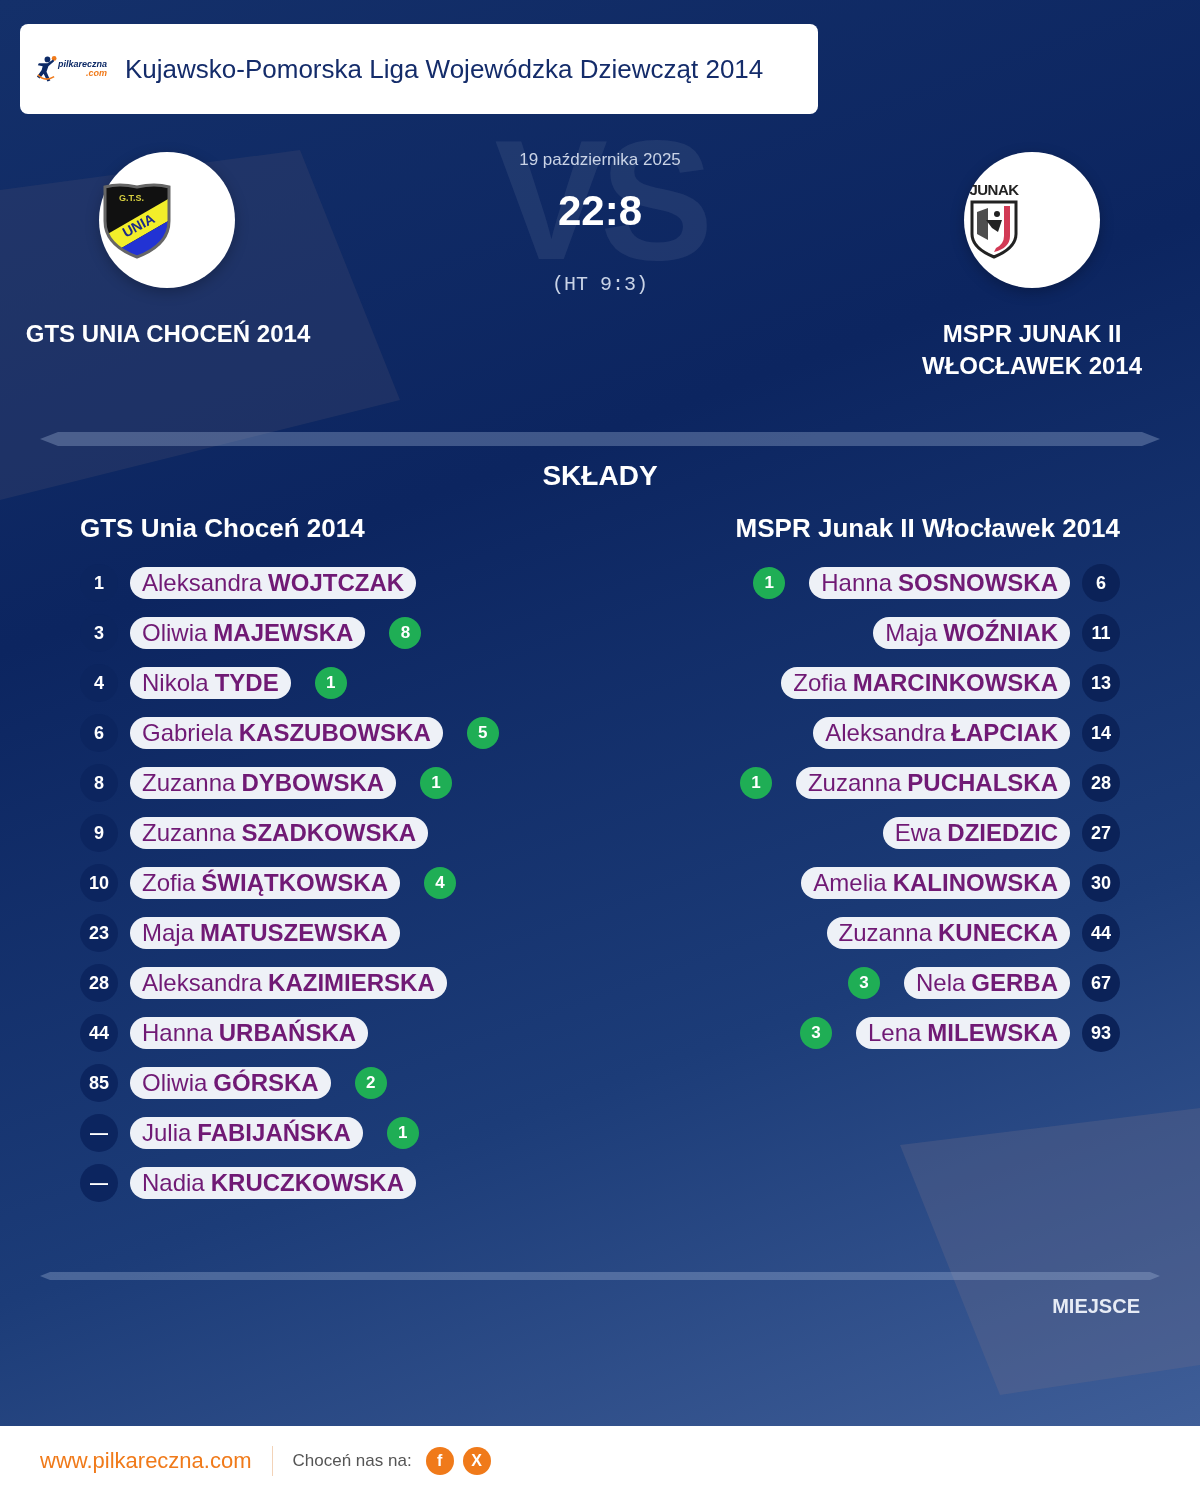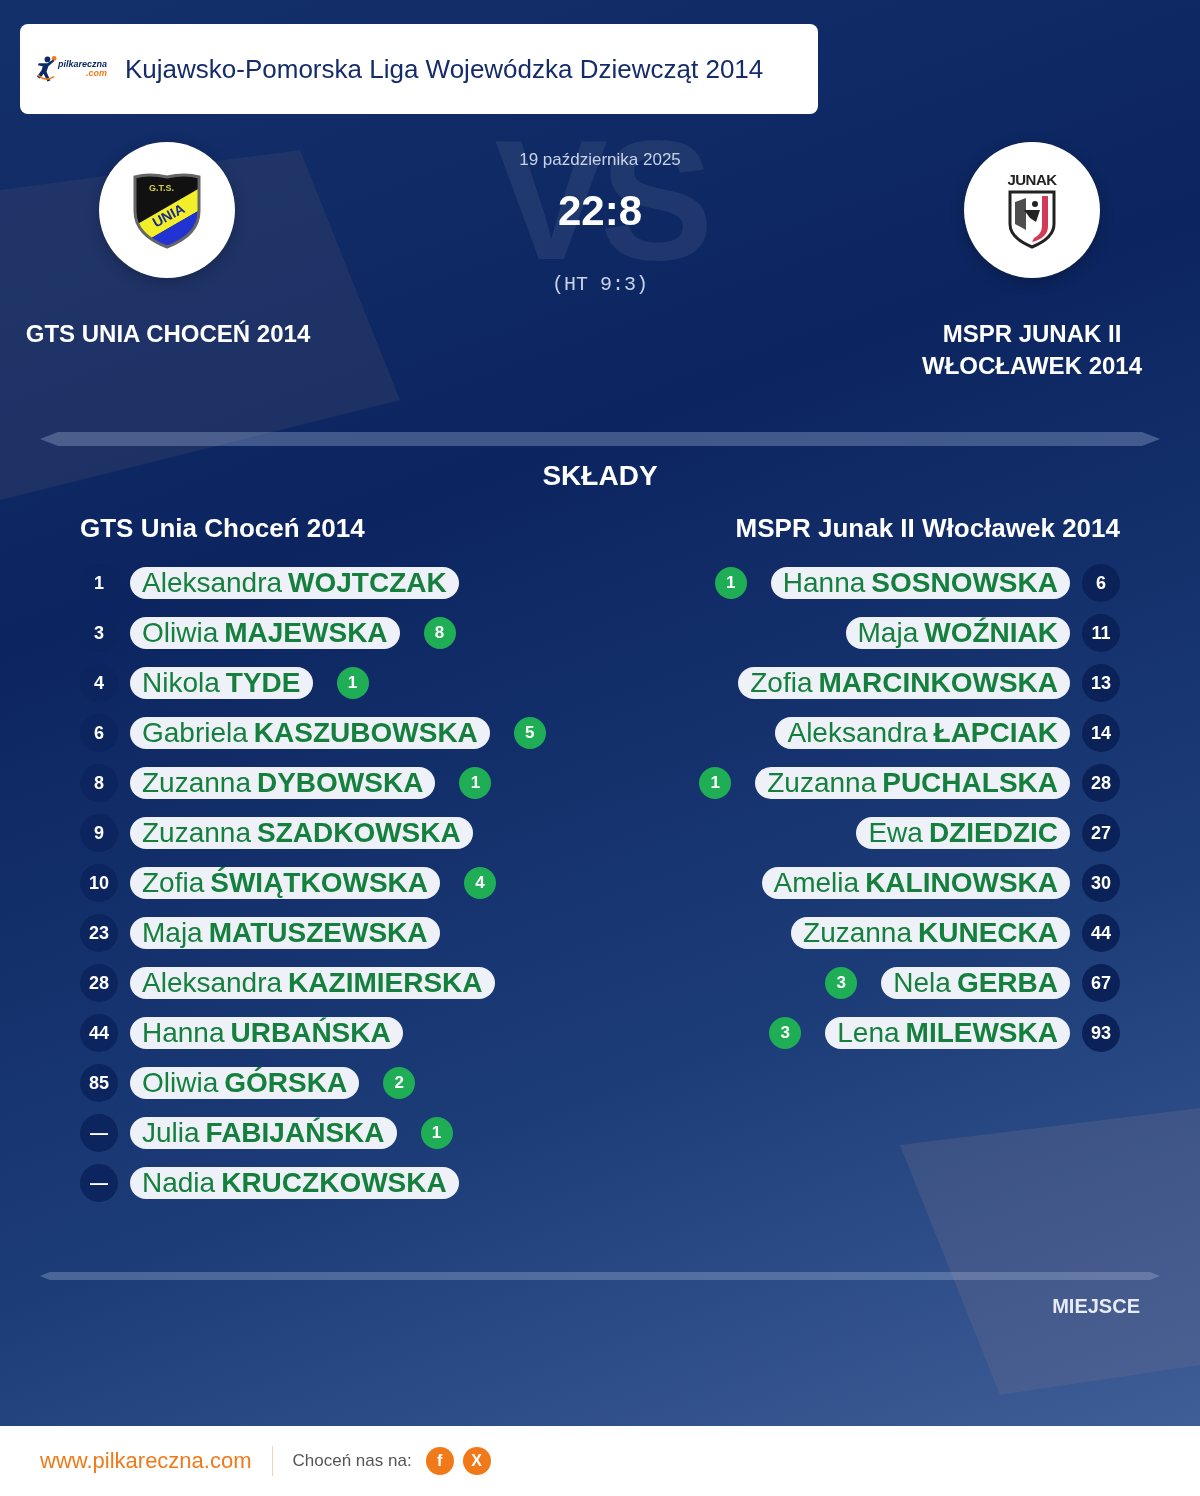--- a/index.html
+++ b/index.html
@@ -28,23 +28,23 @@
     position: absolute; left: 20px; top: 24px; width: 798px; height: 90px;
     background: #ffffff; border-radius: 8px;
     display: flex; align-items: center; padding-left: 15px;
   }
   .brand-logo { display: flex; align-items: center; width: 72px; height: 30px; margin-right: 18px; }
   .brand-logo .txt { font-size: 9px; font-weight: bold; color: #0d2a66; line-height: 9px; font-style: italic; }
   .brand-logo .txt .com { color: #f07a1a; display: block; text-align: right; }
   .league-title { font-size: 26px; color: #142c6a; }
 
   .team-crest {
-    position: absolute; top: 142px; width: 136px; height: 136px; border-radius: 50%;
+    position: absolute; top: 152px; width: 136px; height: 136px; border-radius: 50%;
     background: #fff; box-shadow: 0 4px 14px rgba(0,0,0,0.25);
-    display: flex; align-items: center; justify-content: center;
+    display: flex; align-items: center; justify-content: flex-start;
   }
   .crest-home { left: 99px; }
   .crest-away { left: 964px; }
   .team-name {
     position: absolute; top: 318px; width: 300px; text-align: center;
     color: #ffffff; font-weight: bold; font-size: 24px; line-height: 32px;
   }
   .team-home-name { left: 18px; }
   .team-away-name { left: 882px; }
 
@@ -76,23 +76,23 @@
   .row { height: 50px; display: flex; align-items: center; }
   .roster-away .row { justify-content: flex-end; }
   .num {
     width: 38px; height: 38px; border-radius: 50%;
     background: #0b2258; color: #fff; font-weight: bold; font-size: 18px;
     display: flex; align-items: center; justify-content: center; flex: none;
   }
   .roster-home .num { margin-right: 12px; background: #0c255f; }
   .roster-away .num { margin-left: 12px; }
   .pill {
-    background: #eef1f7; color: #15803d; border-radius: 16px;
+    background: #eef1f7; color: #701a75; border-radius: 16px;
     height: 32px; padding: 0 12px; display: flex; align-items: center;
-    font-size: 28px; white-space: nowrap;
+    font-size: 24px; white-space: nowrap;
   }
   .pill .first { margin-right: 6px; }
   .pill .last { font-weight: bold; }
   .goals {
     width: 32px; height: 32px; border-radius: 50%;
     background: #1fae55; color: #fff; font-weight: bold; font-size: 17px;
     display: flex; align-items: center; justify-content: center; flex: none;
   }
   .roster-home .goals { margin-left: 24px; }
   .roster-away .goals { margin-right: 24px; }

